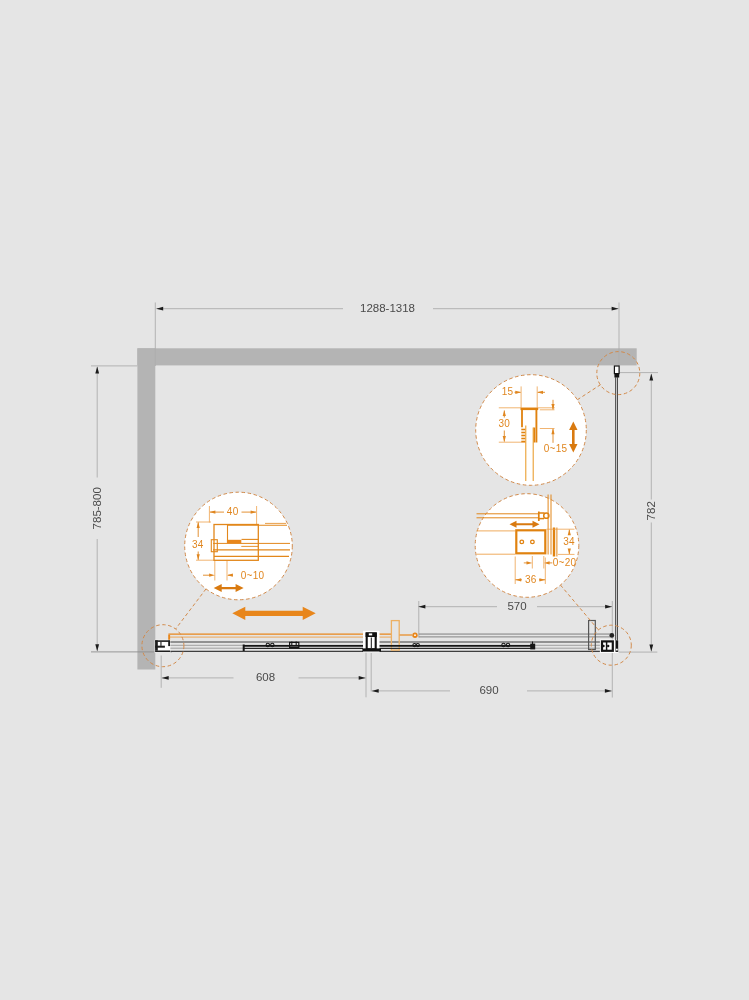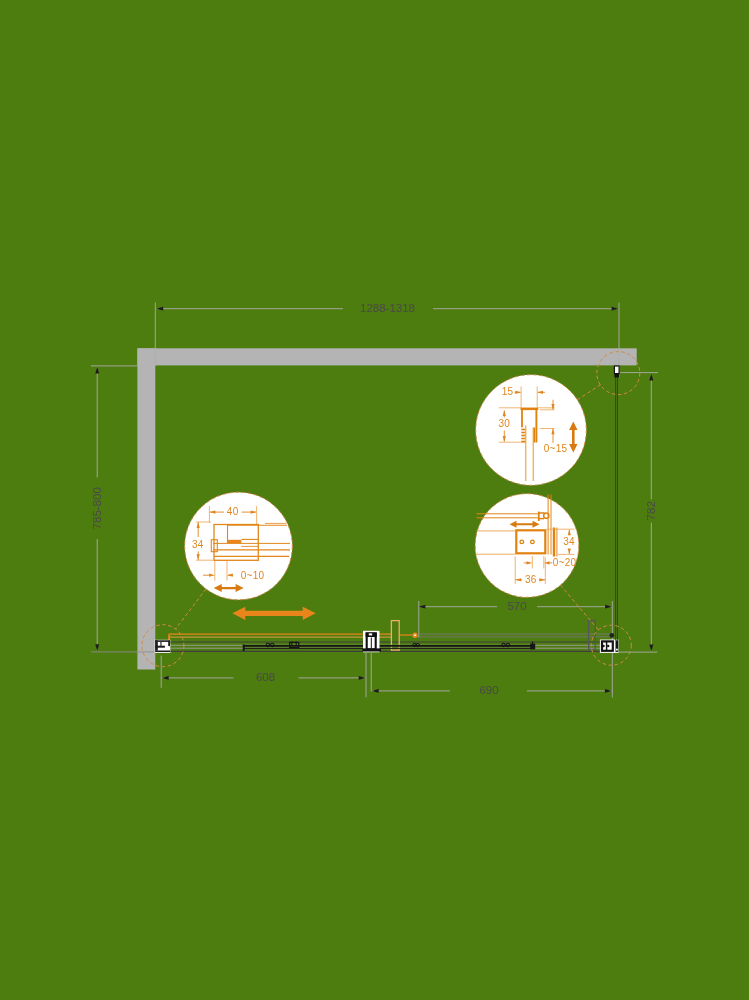--- a/index.html
+++ b/index.html
@@ -1,16 +1,16 @@
 <!DOCTYPE html>
 <html><head>
 <meta charset="utf-8">
 <style>
 html,body{margin:0;padding:0;background:#ffffff;}
-#page{position:relative;width:749px;height:1000px;background:#4d7c0f;overflow:hidden;}
+#page{position:relative;width:749px;height:1000px;background:#e5e5e5;overflow:hidden;}
 svg{position:absolute;left:0;top:0;}
 text{font-family:"Liberation Sans",sans-serif;}
 .dimtxt{fill:#4a4a4a;font-size:11.5px;letter-spacing:0px;}
 .otxt{fill:#e0861f;font-size:10px;letter-spacing:0.3px;}
 </style>
 </head>
 <body>
 <div id="page">
 <svg width="749" height="1000" viewBox="0 0 749 1000">
 

